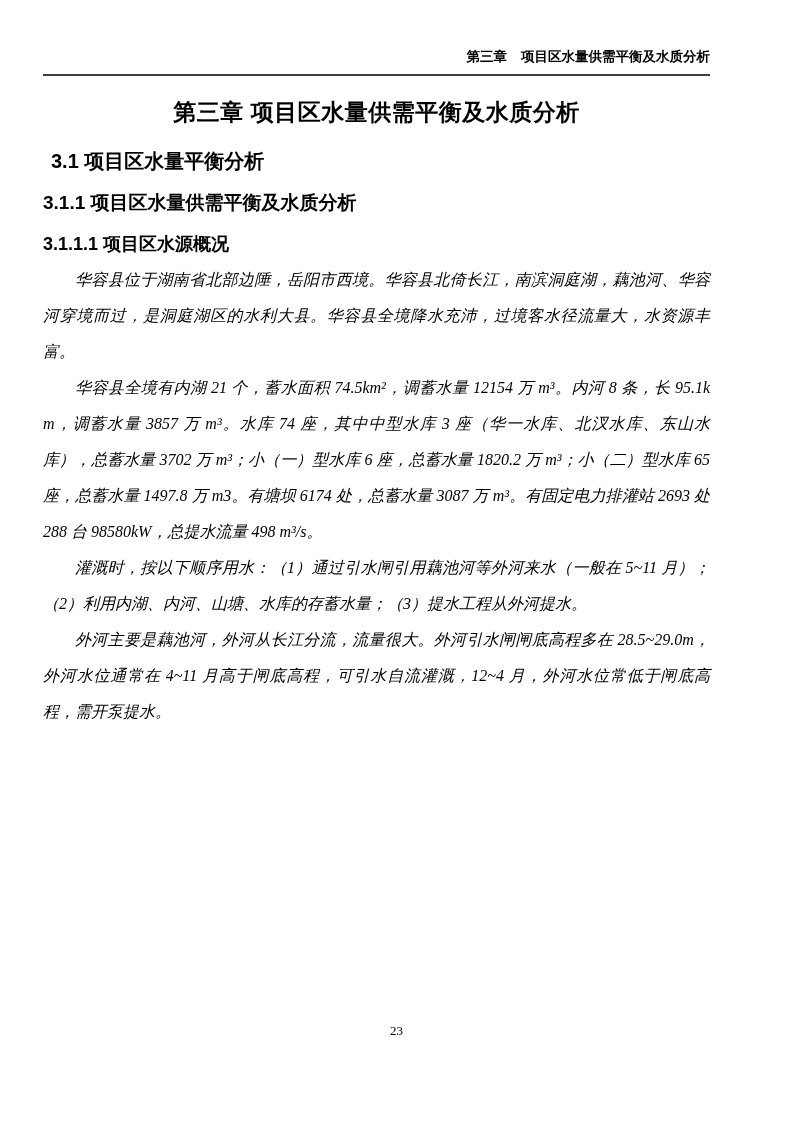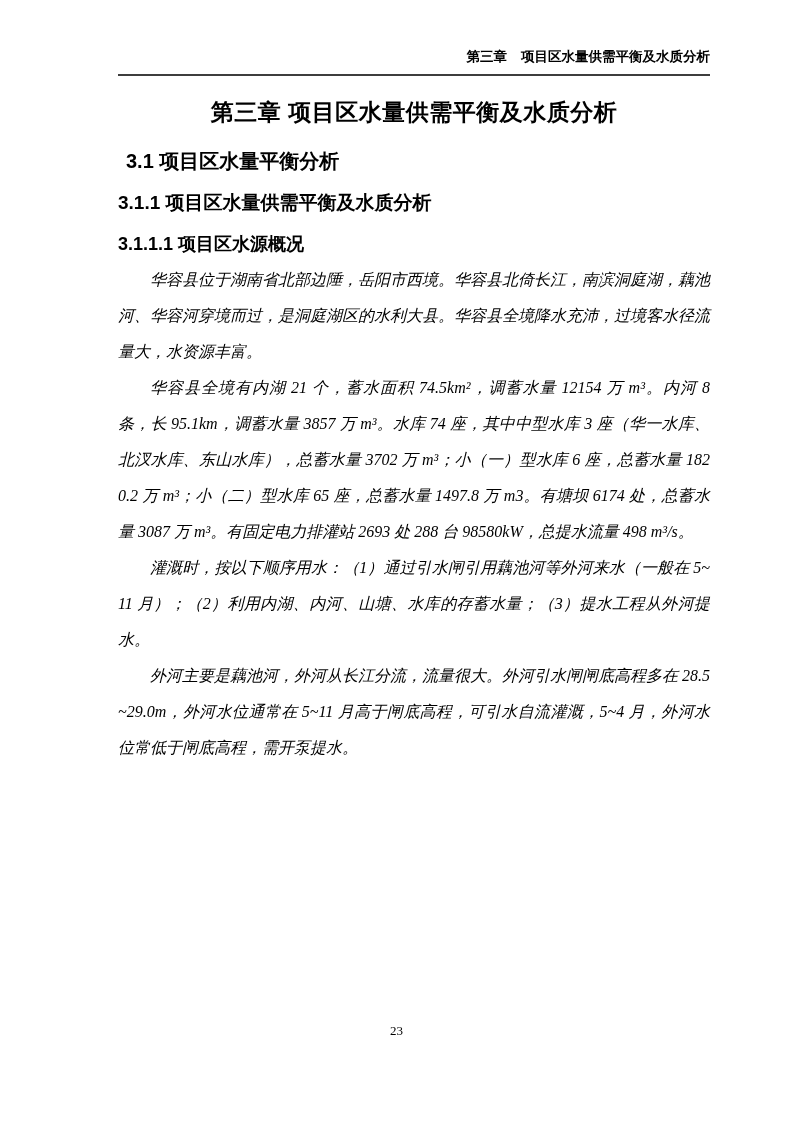--- a/index.html
+++ b/index.html
@@ -3,21 +3,21 @@
 <meta charset="utf-8">
 <style>
   html, body { margin: 0; padding: 0; background: #ffffff; }
   .page {
     position: relative;
     width: 793px;
     height: 1122px;
     margin: 0 auto;
     background: #ffffff;
     box-sizing: border-box;
-    padding: 48px 83px 0 118px;
+    padding: 48px 83px 0 43px;
     font-family: "Liberation Serif", "DejaVu Serif", serif;
     color: #000000;
     overflow: hidden;
   }
   .running-header {
     text-align: right;
     font-size: 13.5px;
     line-height: 18px;
     font-weight: bold;
     white-space: nowrap;
@@ -95,20 +95,20 @@
   <h2 class="h2">3.1  项目区水量平衡分析</h2>
 
   <h3 class="h3">3.1.1  项目区水量供需平衡及水质分析</h3>
 
   <h4 class="h4">3.1.1.1 项目区水源概况</h4>
 
   <main class="doc-body">
       <p class="body-para">华容县位于湖南省北部边陲，岳阳市西境。华容县北倚长江，南滨洞庭湖，藕池河、华容河穿境而过，是洞庭湖区的水利大县。华容县全境降水充沛，过境客水径流量大，水资源丰富。</p>
       <p class="body-para">华容县全境有内湖 21 个，蓄水面积 74.5km²，调蓄水量 12154 万 m³。内河 8 条，长 95.1km，调蓄水量 3857 万 m³。水库 74 座，其中中型水库 3 座（华一水库、北汊水库、东山水库），总蓄水量 3702 万 m³；小（一）型水库 6 座，总蓄水量 1820.2 万 m³；小（二）型水库 65 座，总蓄水量 1497.8 万 m3。有塘坝 6174 处，总蓄水量 3087 万 m³。有固定电力排灌站 2693 处 288 台 98580kW，总提水流量 498 m³/s。</p>
       <p class="body-para">灌溉时，按以下顺序用水：（1）通过引水闸引用藕池河等外河来水（一般在 5~11 月）；（2）利用内湖、内河、山塘、水库的存蓄水量；（3）提水工程从外河提水。</p>
-      <p class="body-para">外河主要是藕池河，外河从长江分流，流量很大。外河引水闸闸底高程多在 28.5~29.0m，外河水位通常在 5~11 月高于闸底高程，可引水自流灌溉，5~4 月，外河水位常低于闸底高程，需开泵提水。</p>
+      <p class="body-para">外河主要是藕池河，外河从长江分流，流量很大。外河引水闸闸底高程多在 28.5~29.0m，外河水位通常在 4~11 月高于闸底高程，可引水自流灌溉，12~4 月，外河水位常低于闸底高程，需开泵提水。</p>
     </main>
 
   <div class="page-footer">
     <span>23</span>
   </div>
 
 </div>
 
 </body></html>

